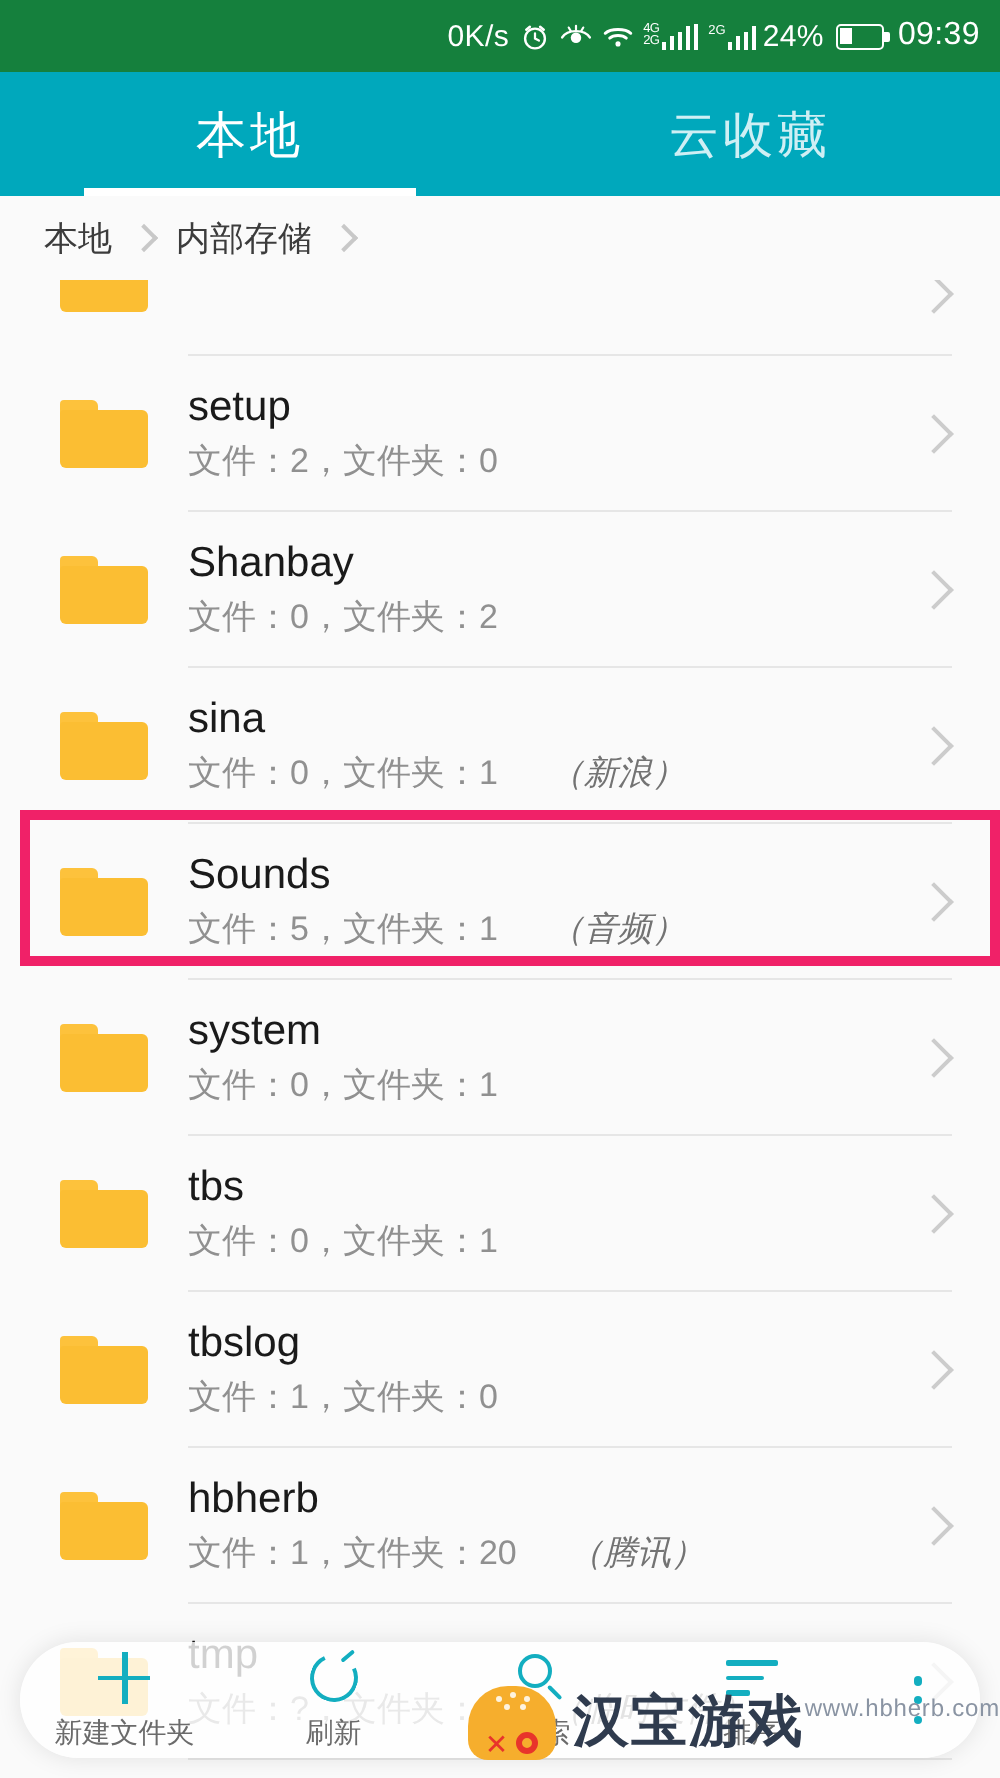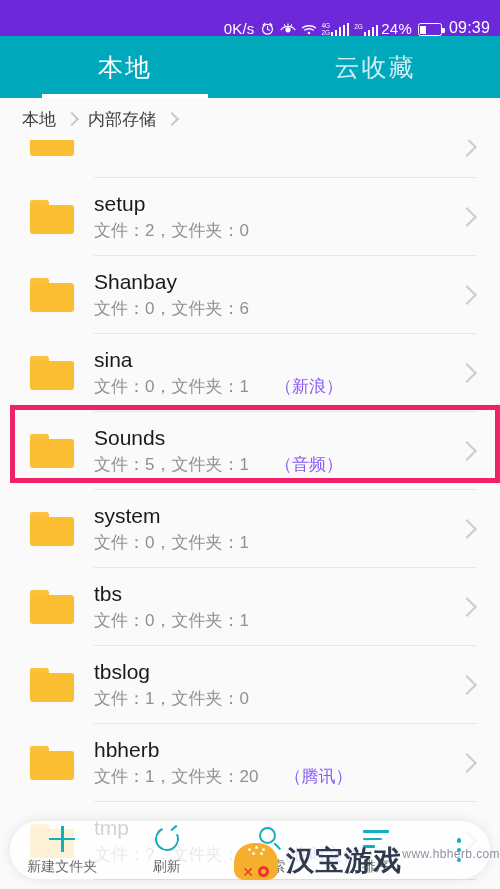--- a/index.html
+++ b/index.html
@@ -11,23 +11,23 @@
     width: 500px;
     height: 889px;
     overflow: hidden;
     font-family: "Liberation Sans", "DejaVu Sans", sans-serif;
     position: relative;
   }
 
   
   .statusbar {
     height: 36px;
-    background: #6d28d9;
-    display: flex;
-    align-items: flex-end;
+    background: #15803d;
+    display: flex;
+    align-items: center;
     justify-content: flex-end;
     padding-right: 10px;
     box-sizing: border-box;
     color: #ffffff;
   }
   .sb-item {
     font-size: 15px;
     color: #ffffff;
     margin-left: 5px;
     line-height: 1;
@@ -177,21 +177,21 @@
   }
   .row-sub {
     font-size: 17px;
     color: #909090;
     line-height: 24px;
     margin-top: 2px;
     white-space: nowrap;
     display: flex;
     align-items: center;
   }
-  .row-note { margin-left: 26px; color: #8b5cf6; }
+  .row-note { margin-left: 26px; color: #737373; font-style: italic; }
 
   .chev {
     width: 12px; height: 12px;
     border-right: 2.5px solid #CCCCCC;
     border-top: 2.5px solid #CCCCCC;
     transform: rotate(45deg);
     margin-right: 26px;
     flex: 0 0 auto;
   }
 
@@ -426,21 +426,21 @@
   </div>
 
   <div class="row">
     <div class="folder">
         <span class="tabpiece"></span>
         <span class="body"></span>
       </div>
     <div class="row-text">
       <div class="row-title">Shanbay</div>
       <div class="row-sub">
-        <span>文件：0，文件夹：6</span>
+        <span>文件：0，文件夹：2</span>
         <span class="row-note"></span>
       </div>
     </div>
     <div class="chev"></div>
   </div>
 
   <div class="row">
     <div class="folder">
         <span class="tabpiece"></span>
         <span class="body"></span>

